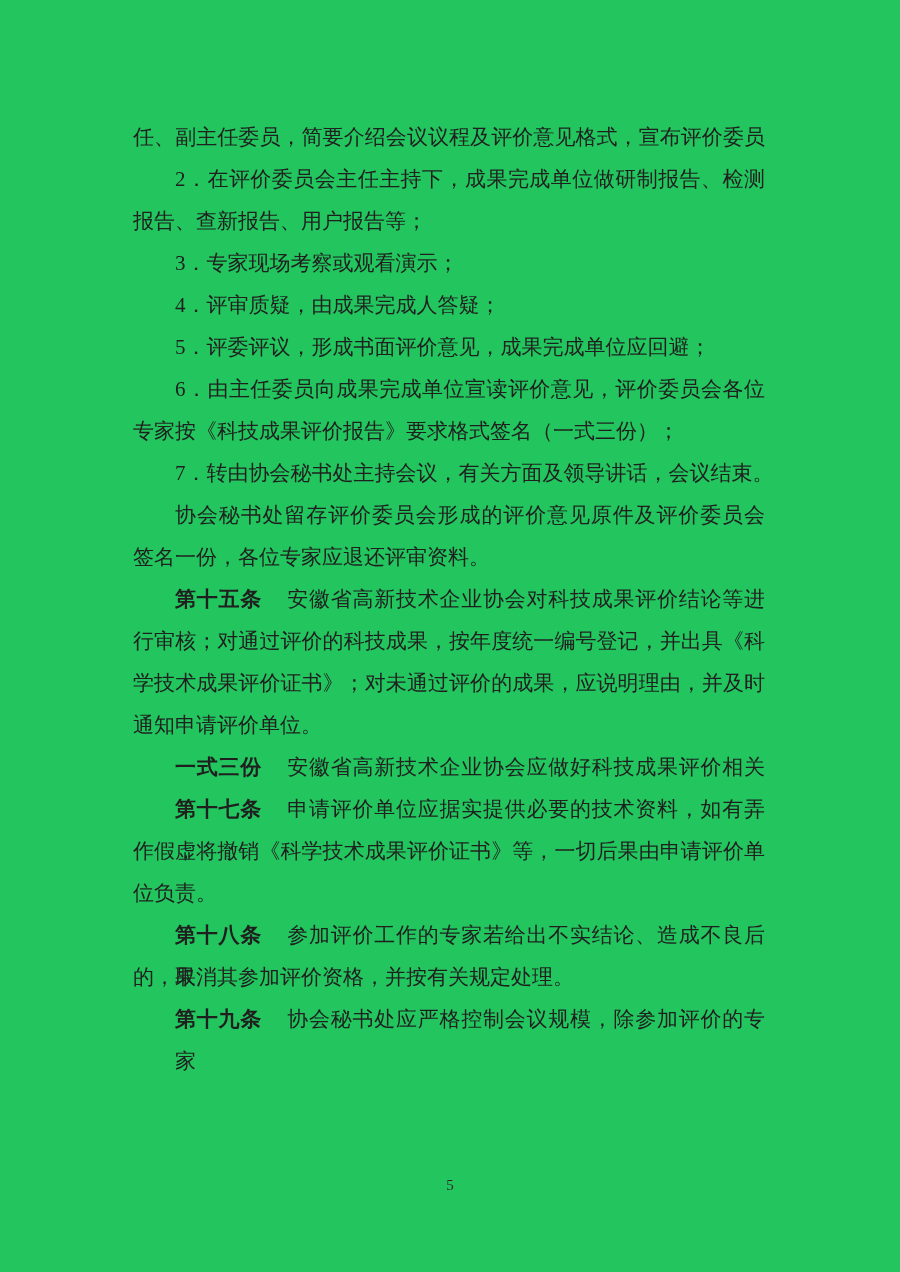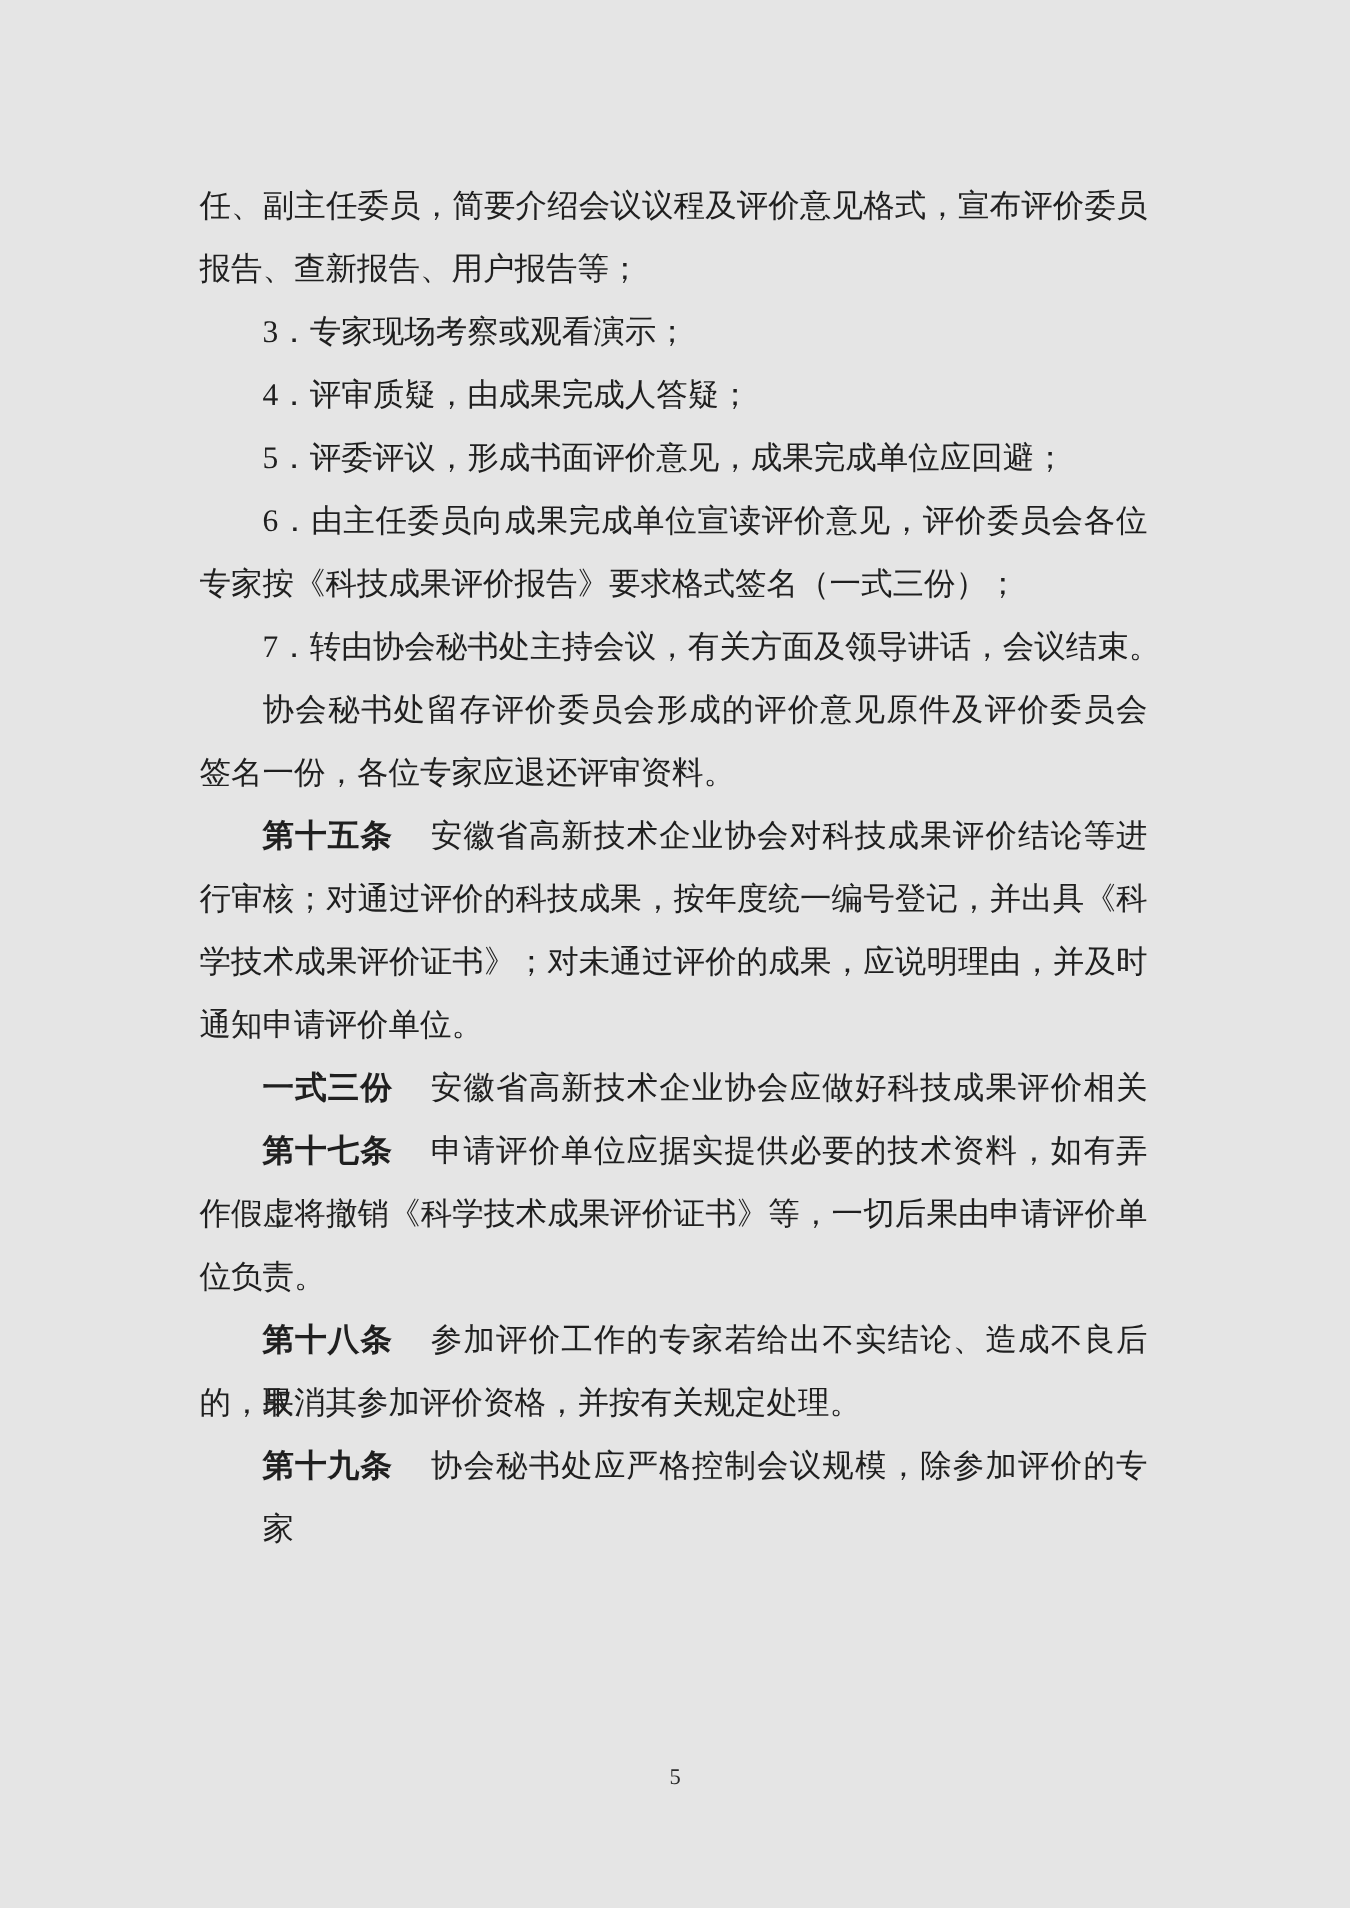--- a/index.html
+++ b/index.html
@@ -53,23 +53,24 @@
     width: 900px;
     text-align: center;
     font-size: 15px;
     line-height: 18px;
     color: #2b2b2b;
   }
 </style>
 </head>
 <body style="color: rgb(31, 31, 31);">
 
-<div class="page" style="background: #e5e5e5;">
+<div class="page" style="background: #22c55e;">
   <div class="text-block" id="text-block">
       <div class="line justify"><span class="txt">任、副主任委员，简要介绍会议议程及评价意见格式，宣布评价委员</span></div>
+      <div class="line indent justify"><span class="txt">2．在评价委员会主任主持下，成果完成单位做研制报告、检测</span></div>
       <div class="line nojust"><span class="txt">报告、查新报告、用户报告等；</span></div>
       <div class="line indent nojust"><span class="txt">3．专家现场考察或观看演示；</span></div>
       <div class="line indent nojust"><span class="txt">4．评审质疑，由成果完成人答疑；</span></div>
       <div class="line indent nojust"><span class="txt">5．评委评议，形成书面评价意见，成果完成单位应回避；</span></div>
       <div class="line indent justify"><span class="txt">6．由主任委员向成果完成单位宣读评价意见，评价委员会各位</span></div>
       <div class="line nojust"><span class="txt">专家按《科技成果评价报告》要求格式签名（一式三份）；</span></div>
       <div class="line indent nojust"><span class="txt">7．转由协会秘书处主持会议，有关方面及领导讲话，会议结束。</span></div>
       <div class="line indent justify"><span class="txt">协会秘书处留存评价委员会形成的评价意见原件及评价委员会</span></div>
       <div class="line nojust"><span class="txt">签名一份，各位专家应退还评审资料。</span></div>
       <div class="line indent justify"><b class="head">第十五条</b><span class="txt">安徽省高新技术企业协会对科技成果评价结论等进</span></div>

